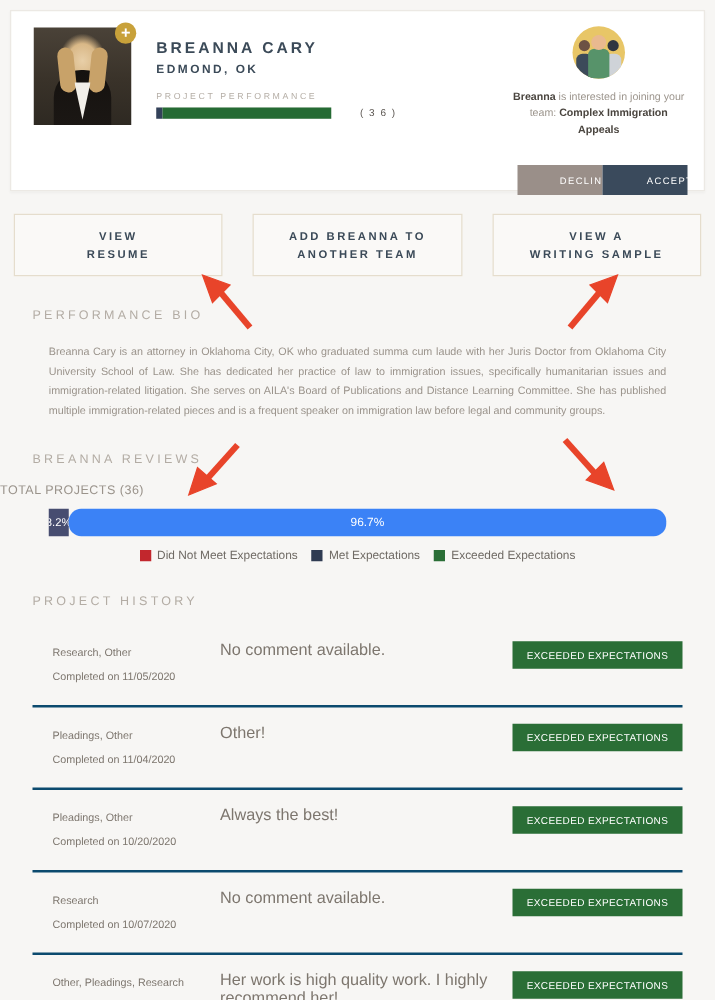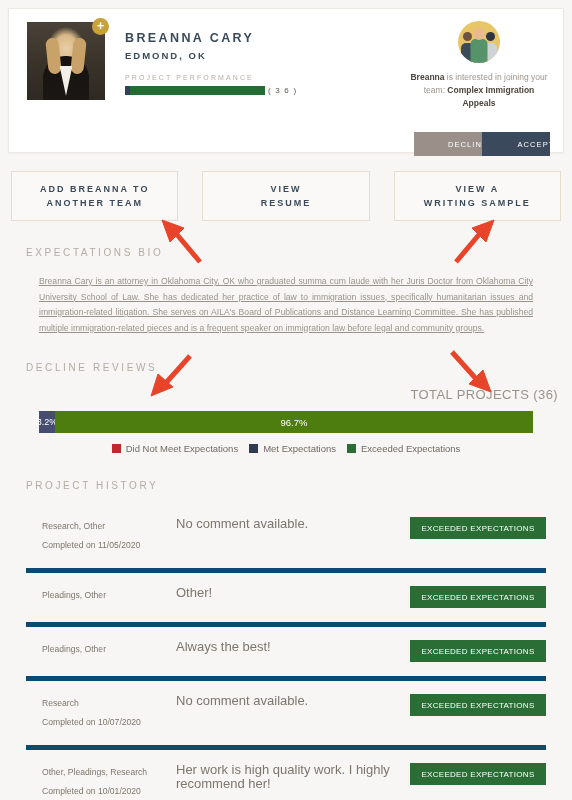--- a/index.html
+++ b/index.html
@@ -109,20 +109,21 @@
   .perf-label {
     font-size: 7px;
     letter-spacing: 2.1px;
     color: #b5aea6;
     margin-top: 13px;
   }
   .perf-row {
     display: flex;
     align-items: center;
     margin-top: 5px;
+    gap: 20px;
   }
   .perf-bar {
     width: 140px;
     height: 9px;
     display: flex;
     background: #efece8;
   }
   .perf-seg-met { width: 5px; background: #33415a; }
   .perf-seg-exc { flex: 1; background: #256b34; }
   .perf-count {
@@ -218,26 +219,25 @@
     color: #b3aca4;
     margin: 26px 0 0 26px;
   }
 
   .bio-text {
     margin: 16px 39px 0 39px;
     font-size: 8.6px;
     line-height: 15.5px;
     color: #9a938b;
     text-align: justify;
-    text-decoration: underline;
   }
 
   .total-projects {
-    text-align: right;
-    font-size: 13px;
+    text-align: left;
+    font-size: 10px;
     letter-spacing: 0.4px;
     color: #9a938b;
     margin: 14px 14px 0 0;
   }
 
   
   .reviews-bar {
     display: flex;
     margin: 9px 39px 0 39px;
     height: 22px;
@@ -271,21 +271,21 @@
   }
   .legend-item { display: flex; align-items: center; gap: 5px; }
   .legend-swatch { width: 9px; height: 9px; display: inline-block; }
 
   
   .history { margin: 13px 26px 0 26px; }
   .hist-row {
     display: flex;
     align-items: flex-start;
     padding: 13px 0 13px 0;
-    border-top: 5px solid #0c4a6e;
+    border-top: 2px solid #0c4a6e;
     min-height: 54px;
   }
   .hist-row:first-child { border-top: none; }
   .hist-type {
     width: 150px;
     flex-shrink: 0;
     padding-left: 16px;
     font-size: 8.6px;
     line-height: 19px;
     color: #7d7token;
@@ -355,39 +355,39 @@
     </div>
     <div class="act-row">
       <div class="btn-decline">DECLINE</div>
       <div class="btn-accept">ACCEPT</div>
     </div>
   </div>
 </div>
 
 <div class="action-row">
   <div class="action-btn">
+    <span><span>VIEW</span><br><span>RESUME</span></span>
+  </div>
+  <div class="action-btn">
     <span><span>ADD BREANNA TO</span><br><span>ANOTHER TEAM</span></span>
-  </div>
-  <div class="action-btn">
-    <span><span>VIEW</span><br><span>RESUME</span></span>
   </div>
   <div class="action-btn">
     <span><span>VIEW A</span><br><span>WRITING SAMPLE</span></span>
   </div>
 </div>
 
-<div class="section-title">EXPECTATIONS BIO</div>
+<div class="section-title">PERFORMANCE BIO</div>
 <div class="bio-text">Breanna Cary is an attorney in Oklahoma City, OK who graduated summa cum laude with her Juris Doctor from Oklahoma City University School of Law. She has dedicated her practice of law to immigration issues, specifically humanitarian issues and immigration-related litigation. She serves on AILA's Board of Publications and Distance Learning Committee. She has published multiple immigration-related pieces and is a frequent speaker on immigration law before legal and community groups.</div>
 
-<div class="section-title">DECLINE REVIEWS</div>
+<div class="section-title">BREANNA REVIEWS</div>
 <div class="total-projects">TOTAL PROJECTS (36)</div>
 
 <div class="reviews-bar">
   <div class="rb-met" id="bar-met" style="width: 3.2032%; background: rgb(71, 77, 112);">3.2%</div>
-  <div class="rb-exc" id="bar-exc" style="width: 96.7968%; background: #4d7c0f;">96.7%</div>
+  <div class="rb-exc" id="bar-exc" style="width: 96.7968%; background: #3b82f6; border-radius: 10px;">96.7%</div>
 </div>
 
 <div class="legend">
   <div class="legend-item">
     <span class="legend-swatch" id="sw0" style="background: rgb(194, 39, 45);"></span>
     <span>Did Not Meet Expectations</span>
   </div>
   <div class="legend-item">
     <span class="legend-swatch" id="sw1" style="background: rgb(47, 59, 82);"></span>
     <span>Met Expectations</span>
@@ -404,27 +404,29 @@
       <div class="hist-type">
         <div>Research, Other</div>
         <div class="hist-date">Completed on 11/05/2020</div>
       </div>
       <div class="hist-comment">No comment available.</div>
       <div class="hist-badge">EXCEEDED EXPECTATIONS</div>
     </div>
     <div class="hist-row">
       <div class="hist-type">
         <div>Pleadings, Other</div>
+        <div class="hist-date">Completed on 11/04/2020</div>
       </div>
       <div class="hist-comment">Other!</div>
       <div class="hist-badge">EXCEEDED EXPECTATIONS</div>
     </div>
     <div class="hist-row">
       <div class="hist-type">
         <div>Pleadings, Other</div>
+        <div class="hist-date">Completed on 10/20/2020</div>
       </div>
       <div class="hist-comment">Always the best!</div>
       <div class="hist-badge">EXCEEDED EXPECTATIONS</div>
     </div>
     <div class="hist-row">
       <div class="hist-type">
         <div>Research</div>
         <div class="hist-date">Completed on 10/07/2020</div>
       </div>
       <div class="hist-comment">No comment available.</div>

